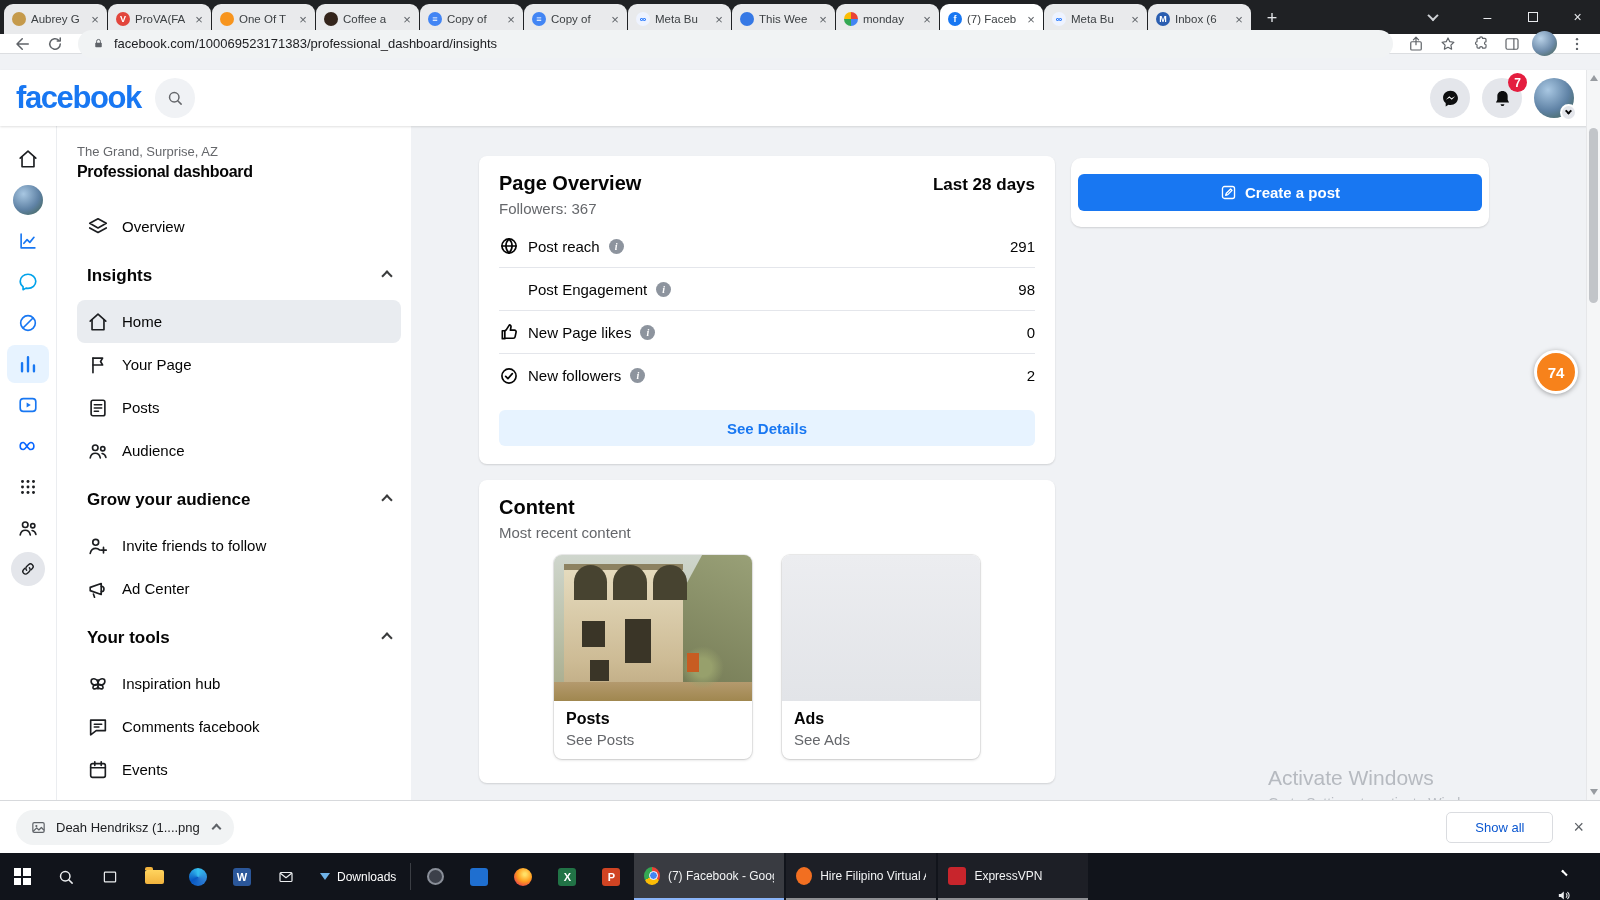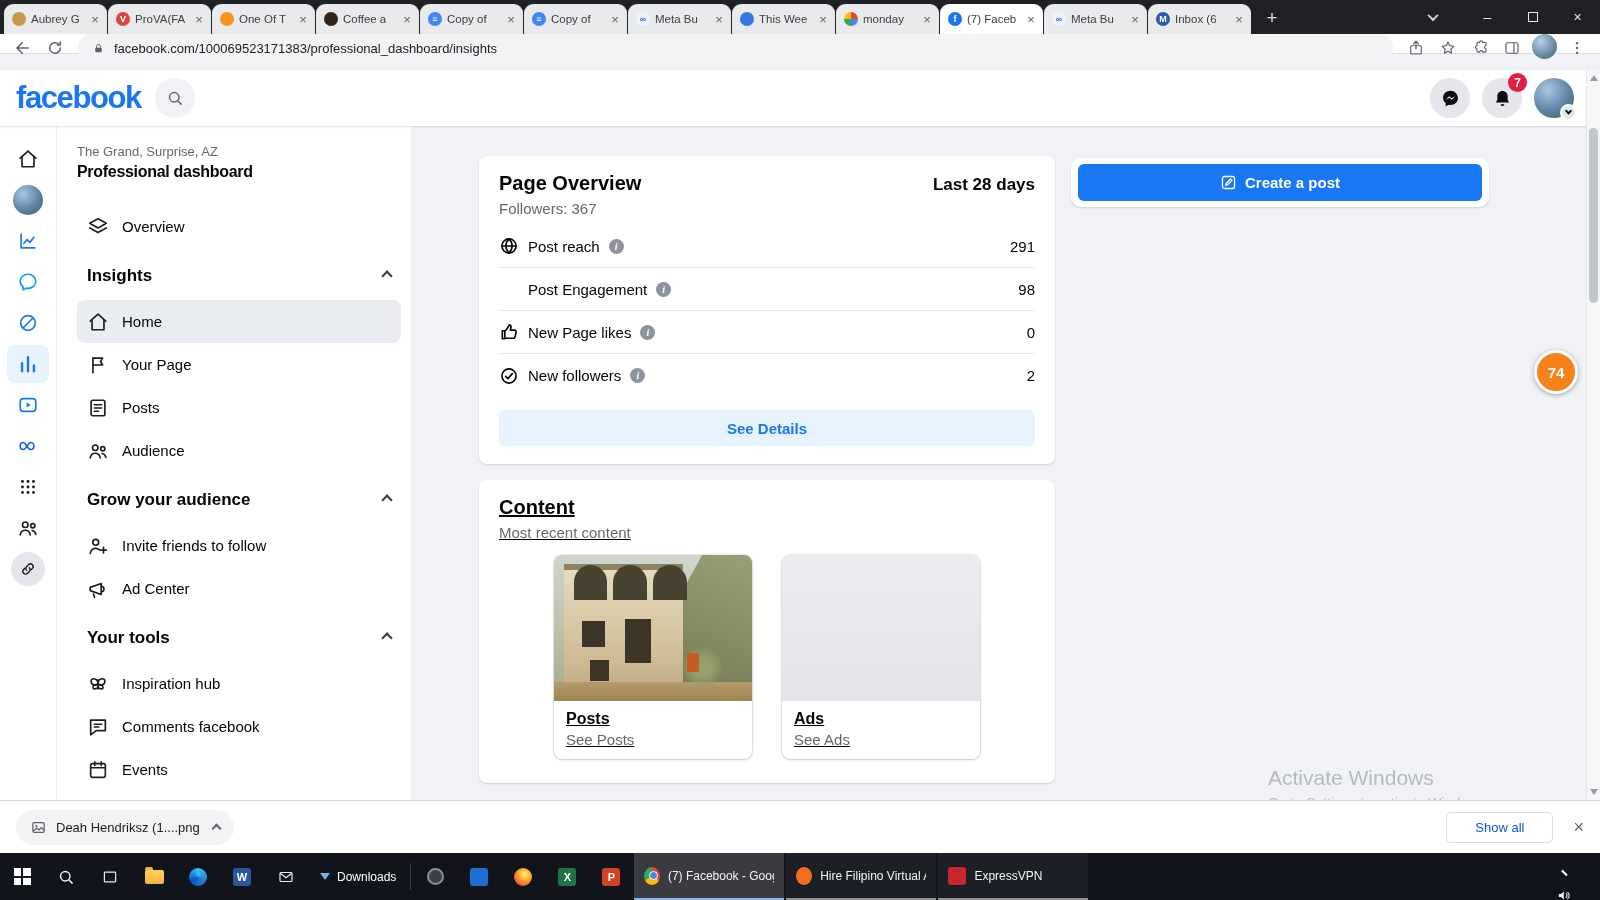--- a/index.html
+++ b/index.html
@@ -17,21 +17,21 @@
   .tab-close { font-size:13px; line-height:1; color:#5f6368; width:14px; text-align:center; flex:none; }
   .newtab { width:26px; height:26px; margin:0 0 3px 7px; color:#e3e5e8; font-size:18px; display:flex; align-items:center; justify-content:center; }
   .strip-space { flex:1; }
   .strip-chev { width:36px; height:34px; display:flex; align-items:center; justify-content:center; margin-right:14px; }
   .winbtn { width:45px; height:34px; display:flex; align-items:center; justify-content:center; color:#e8eaed; font-size:14px; }
   .box-glyph { width:10px; height:10px; border:1.4px solid #e8eaed; }
   .chev { width:8px; height:8px; border-right:2px solid #cfd2d6; border-bottom:2px solid #cfd2d6; transform:rotate(45deg) translate(-1px,-1px); }
   .chev-up { width:8px; height:8px; border-right:2px solid #3a3b3c; border-bottom:2px solid #3a3b3c; transform:rotate(-135deg); }
 
   
-  .toolbar { position:absolute; top:34px; left:0; right:0; height:20px; background:#fff; border-bottom:1px solid #dcdee1; display:flex; align-items:flex-start; padding:0 8px; gap:2px; }
+  .toolbar { position:absolute; top:34px; left:0; right:0; height:20px; background:#fff; border-bottom:1px solid #dcdee1; display:flex; align-items:center; padding:0 8px; gap:2px; }
   .tbtn { width:30px; height:28px; display:flex; align-items:center; justify-content:center; color:#5f6368; flex:none; }
   .tbtn svg, .ic svg { width:18px; height:18px; display:block; }
   .omnibox { flex:1; height:28px; background:#f1f3f4; border-radius:14px; display:flex; align-items:center; padding:0 14px; gap:9px; margin:0 6px; }
   .omnibox .lock { color:#5f6368; } .omnibox .lock svg { width:13px; height:13px; }
   .url { font-size:13px; color:#202124; white-space:nowrap; }
   .tb-avatar { width:25px; height:25px; border-radius:50%; background:radial-gradient(circle at 35% 30%, #b9d2e8, #6e8cab 55%, #45604a); flex:none; margin:0 3px; }
 
   
   .fb-header { position:absolute; top:70px; left:0; right:0; height:56px; background:#fff; box-shadow:0 1px 2px rgba(0,0,0,.12); display:flex; align-items:center; padding:0 16px; z-index:5; }
   .fb-logo { font-size:31px; font-weight:bold; color:#1877f2; letter-spacing:-1.4px; }
@@ -76,42 +76,42 @@
   .ov-followers { font-size:15px; color:#65676b; margin-top:5px; }
   .metrics { margin-top:8px; }
   .metric { display:flex; align-items:center; height:43px; border-bottom:1px solid #e4e6eb; gap:9px; }
   .metric:last-child { border-bottom:none; }
   .metric svg { width:20px; height:20px; color:#050505; flex:none; }
   .m-label { font-size:15px; color:#050505; }
   .info { width:15px; height:15px; border-radius:50%; background:#8d949e; color:#fff; font-size:10px; font-weight:bold; font-family:"Liberation Serif",serif; font-style:italic; display:flex; align-items:center; justify-content:center; flex:none; }
   .m-value { margin-left:auto; font-size:15px; color:#050505; }
   .see-details { margin-top:13px; height:36px; width:100%; background:#e7f3ff; border:none; border-radius:6px; color:#1877f2; font-size:15px; font-weight:600; font-family:inherit; display:flex; align-items:center; justify-content:center; cursor:pointer; }
 
-  .card.content { margin-top:16px; padding:16px 20px 24px;text-decoration:underline; }
+  .card.content { margin-top:16px; padding:16px 20px 24px; }
   .ct-title { font-size:20px; font-weight:700; color:#050505; }
   .ct-sub { font-size:15px; color:#65676b; margin-top:5px; }
   .tiles { display:flex; justify-content:center; gap:30px; margin-top:14px; }
   .tile { width:198px; border-radius:8px; overflow:hidden; background:#fff; box-shadow:0 0 0 1px rgba(0,0,0,.07), 0 1px 3px rgba(0,0,0,.16); }
   .thumb { height:146px; position:relative; background:linear-gradient(180deg,#ecedf0,#e2e4e8); overflow:hidden; }
   .tile-meta { padding:9px 12px 11px; }
   .tile-title { font-size:16px; font-weight:600; color:#050505; }
   .tile-action { font-size:15px; color:#65676b; margin-top:3px; }
 
   
   .ph-sky { position:absolute; inset:0; background:linear-gradient(180deg,#cfd6cd 0%,#bcc2ab 50%,#a6a989 100%); }
   .ph-hill { position:absolute; right:0; top:0; width:60%; height:100%; background:linear-gradient(205deg,#99a077,#6e744f); clip-path:polygon(100% 0,100% 100%,0 100%,28% 45%,58% 0); }
   .ph-bld { position:absolute; left:5%; top:8%; width:60%; height:92%; background:linear-gradient(180deg,#e6dcbf,#cdbb95 70%,#bca77f); }
   .ph-roof { position:absolute; left:5%; top:6%; width:60%; height:4%; background:#8d8261; }
   .ph-arch { position:absolute; top:7%; width:17%; height:24%; background:#474330; border-radius:50% 50% 0 0; }
   .ph-win { position:absolute; background:#3a3527; }
   .ph-ground { position:absolute; left:0; bottom:0; width:100%; height:13%; background:linear-gradient(180deg,#b49a6e,#a0874f); }
   .ph-orange { position:absolute; right:27%; bottom:20%; width:6%; height:13%; background:#c75c22; }
   .ph-bush { position:absolute; right:14%; bottom:8%; width:22%; height:30%; background:radial-gradient(circle,#97a06c 30%,transparent 70%); }
 
-  .create-card { background:#fff; border-radius:10px; padding:6px 7px; box-shadow:0 1px 2px rgba(0,0,0,.14); }
+  .create-card { background:#fff; border-radius:10px; padding:16px 7px; box-shadow:0 1px 2px rgba(0,0,0,.14); }
   .create-btn { height:37px; width:100%; background:#1877f2; border:none; border-radius:6px; color:#fff; font-size:15px; font-weight:600; font-family:inherit; display:flex; align-items:center; justify-content:center; gap:8px; cursor:pointer; }
   .create-btn svg { width:17px; height:17px; }
 
   .float-badge { position:absolute; left:1534px; top:350px; width:44px; height:44px; border-radius:50%; background:#f7821b; border:3px solid #fff; box-shadow:0 1px 5px rgba(0,0,0,.35); display:flex; align-items:center; justify-content:center; color:#fff; font-weight:700; font-size:15px; z-index:9; }
 
   .watermark { position:absolute; left:1268px; top:766px; z-index:8; color:#b6bac0; }
   .wm1 { font-size:21px; }
   .wm2 { font-size:14px; margin-top:5px; color:#b9bdc3; }
 
   .scrollbar { position:absolute; right:0; top:70px; width:14px; height:730px; background:#f5f6f7; border-left:1px solid #e6e7e9; z-index:20; }

